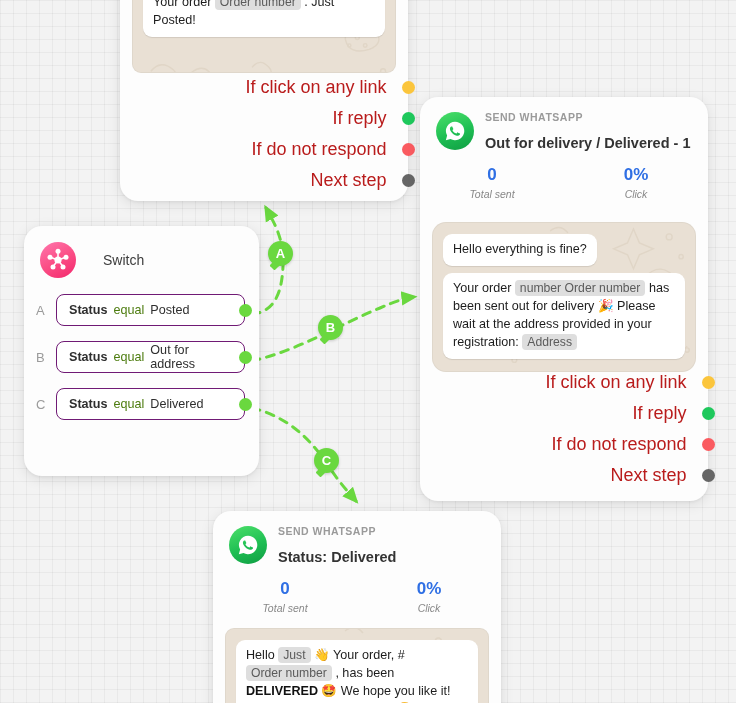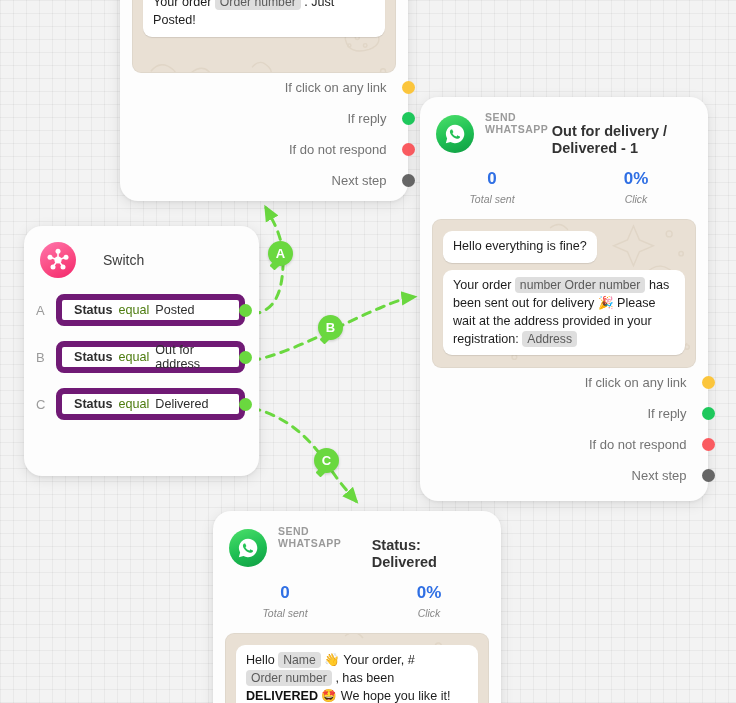--- a/index.html
+++ b/index.html
@@ -29,21 +29,21 @@
   .card.switchcard{left:24px;top:226px;width:235px;height:250px;}
 
   
   .node-head{display:flex;align-items:center;gap:11px;padding:14px 16px 4px 16px;}
   .wa-icon{
     width:38px;height:38px;border-radius:50%;flex:none;
     background:linear-gradient(160deg,#4ce06a 0%,#1ebe53 55%,#0f9d43 100%);
     position:relative;
   }
   .wa-icon svg{position:absolute;left:8px;top:8px;}
-  .node-head-text{display:flex;flex-direction:row;line-height:1.15;}
+  .node-head-text{display:flex;flex-direction:column;line-height:1.15;}
   .node-kicker{font-size:10.5px;letter-spacing:.5px;color:#9a9a9a;font-weight:700;text-transform:uppercase;}
   .node-title{font-size:14.5px;color:#333;font-weight:700;margin-top:12px;}
 
   
   .stats{display:flex;padding:10px 0 2px 0;}
   .stat{flex:1;text-align:center;}
   .stat-val{font-size:17px;font-weight:700;color:#2f6fe4;line-height:1.1;}
   .stat-lbl{font-size:10.5px;color:#888;margin-top:4px;font-style:italic;}
 
   
@@ -63,39 +63,39 @@
   .bubble.full{display:block;}
   .var{
     background:#dedede;color:#5b5b5b;border-radius:4px;padding:1px 5px;
     font-size:12.2px;white-space:nowrap;
   }
   .bold{font-weight:700;color:#111;}
 
   
   .exits{position:absolute;right:0;display:flex;flex-direction:column;gap:0;}
   .exit{display:flex;align-items:center;justify-content:flex-end;height:31px;padding-right:0;}
-  .exit-label{font-size:13px;color:#737373;margin-right:15px;white-space:nowrap;}
+  .exit-label{font-size:18px;color:#b91c1c;margin-right:15px;white-space:nowrap;}
   .dot{width:13px;height:13px;border-radius:50%;flex:none;margin-right:-6.5px;}
   .dot.yellow{background:#fbc53c;}
   .dot.green{background:#1ec85c;}
   .dot.red{background:#fa5b60;}
   .dot.gray{background:#666666;}
 
   
   .sw-head{display:flex;align-items:center;gap:27px;padding:16px 16px 6px 16px;}
   .sw-icon{
     width:36px;height:36px;border-radius:50%;flex:none;position:relative;
     background:linear-gradient(150deg,#ff77ae 0%,#fb4f86 50%,#f3276c 100%);
   }
   .sw-icon svg{position:absolute;left:6px;top:6px;}
   .sw-title{font-size:14px;color:#3c3c3c;font-weight:400;}
   .cond-row{display:flex;align-items:center;padding:0 0 0 12px;height:40px;position:relative;}
   .cond-key{width:20px;font-size:13px;color:#9b9b9b;flex:none;}
   .cond-box{
-    flex:1;border:6px solid #701a75;border-radius:8px;height:32px;
+    flex:1;border:1px solid #701a75;border-radius:8px;height:32px;
     display:flex;align-items:center;gap:6px;padding:0 12px;background:#fff;
     font-size:12.6px;box-sizing:border-box;
   }
   .cond-field{color:#2e2e2e;font-weight:700;}
   .cond-op{color:#4d7c0f;}
   .cond-val{color:#2e2e2e;font-weight:400;}
   .cond-dot{
     width:13px;height:13px;border-radius:50%;background:#6ad83f;flex:none;
     position:absolute;right:-6.5px;
   }
@@ -260,21 +260,21 @@
       <div class="stat">
         <div class="stat-val">0</div>
         <div class="stat-lbl">Total sent</div>
       </div>
       <div class="stat">
         <div class="stat-val">0%</div>
         <div class="stat-lbl">Click</div>
       </div>
     </div>
 
-    <div class="wa-preview" style="margin-top:12px;">
+    <div class="wa-preview" style="margin-top:20px;border-radius:14px;">
       <svg class="doodles" viewBox="0 0 264 150" preserveAspectRatio="none">
         <g fill="none" stroke="#d8cbb9" stroke-width="1.4">
           <path d="M196 20 l6 -14 l6 14 l14 6 l-14 6 l-6 14 l-6 -14 l-14 -6 z"></path>
           <circle cx="238" cy="14" r="3"></circle>
           <circle cx="250" cy="34" r="2.2"></circle>
           <path d="M212 56 q18 -20 34 2 q12 16 -8 23 q-24 8 -28 -12 z"></path>
           <circle cx="224" cy="66" r="2"></circle>
             <circle cx="236" cy="74" r="1.8"></circle>
           <circle cx="218" cy="76" r="1.6"></circle>
             <circle cx="232" cy="60" r="1.6"></circle>
@@ -350,21 +350,21 @@
           <path d="M210 34 q18 -18 32 2 q11 15 -7 21 q-22 7 -26 -11 z"></path>
           <circle cx="222" cy="44" r="2"></circle>
             <circle cx="234" cy="52" r="1.8"></circle>
           <path d="M238 74 q-12 8 -2 18"></path>
           <circle cx="200" cy="78" r="2.2"></circle>
           <path d="M120 2 q10 -8 18 2"></path>
         </g>
       </svg>
       <div class="bubble full" style="position:relative;">
         <span>Hello</span>
-        <span class="var">Name</span>
+        <span class="var">Just</span>
         <span>👋 Your order, #</span>
         <span class="var">Order number</span>
         <span>, has been</span>
         <span class="bold">DELIVERED</span>
         <span>🤩 We hope you like it! Enjoy and rate the product 😊 You</span>
       </div>
     </div>
   </div>
 
 </div>

